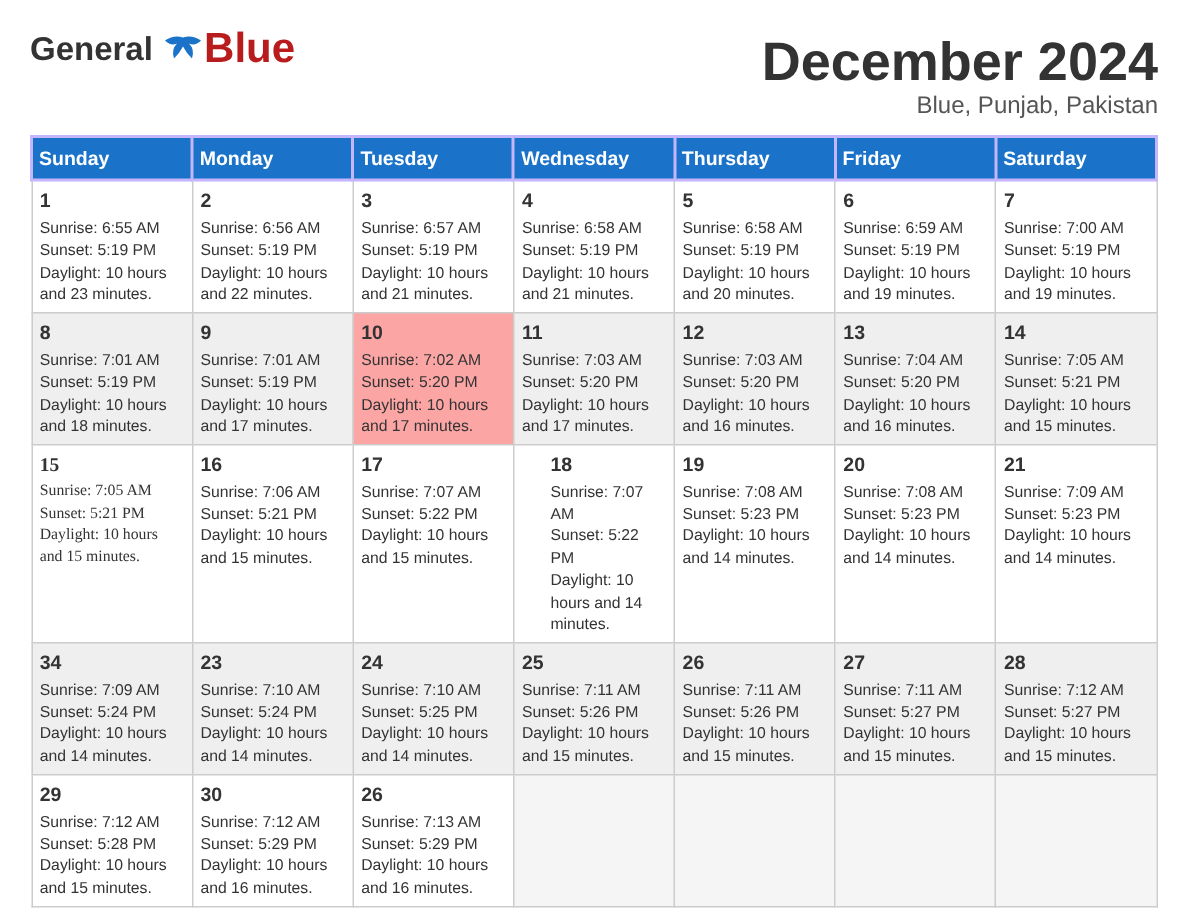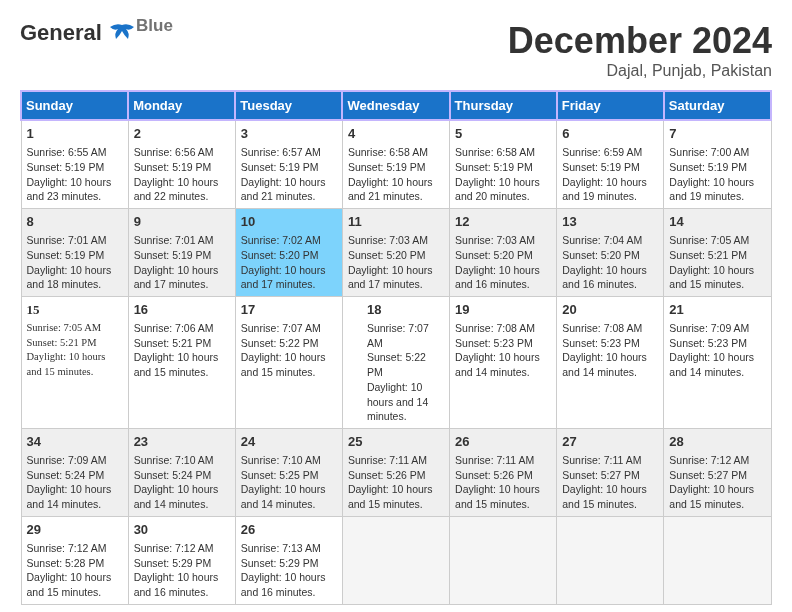--- a/index.html
+++ b/index.html
@@ -79,25 +79,25 @@
 
 <div class="header">
   <div class="logo">
     <div class="logo-line">
       <span style="font-size:22px;font-weight:bold;color:#333;">General
         <svg style="display:inline;vertical-align:middle;" width="28" height="22" viewBox="0 0 28 22">
           <path d="M14 2 Q20 0 26 4 Q22 8 18 6 Q22 10 20 16 Q16 12 14 8 Q12 12 8 16 Q6 10 10 6 Q6 8 2 4 Q8 0 14 2Z" fill="#1a73c9"></path>
         </svg>
       </span>
     </div>
-    <div style="font-size:17px;font-weight:bold;color:#737373;margin-top:-4px;">Blue</div>
+    <div style="font-size:28px;font-weight:bold;color:#b91c1c;margin-top:-4px;">Blue</div>
   </div>
   <div class="title-block">
     <div class="month-title">December 2024</div>
-    <div class="location-title">Dajal, Punjab, Pakistan</div>
+    <div class="location-title">Blue, Punjab, Pakistan</div>
   </div>
 </div>
 
 <table>
   <thead>
     <tr>
     <th>Sunday</th>
         <th>Monday</th>
         <th>Tuesday</th>
         <th>Wednesday</th>
@@ -112,21 +112,21 @@
         <td style="background: rgb(255, 255, 255);"><span class="day-num">2</span><span>Sunrise: 6:56 AM<br>Sunset: 5:19 PM<br>Daylight: 10 hours and 22 minutes.</span></td>
         <td style="background: rgb(255, 255, 255);"><span class="day-num">3</span><span>Sunrise: 6:57 AM<br>Sunset: 5:19 PM<br>Daylight: 10 hours and 21 minutes.</span></td>
         <td style="background: rgb(255, 255, 255);"><span class="day-num">4</span><span>Sunrise: 6:58 AM<br>Sunset: 5:19 PM<br>Daylight: 10 hours and 21 minutes.</span></td>
         <td style="background: rgb(255, 255, 255);"><span class="day-num">5</span><span>Sunrise: 6:58 AM<br>Sunset: 5:19 PM<br>Daylight: 10 hours and 20 minutes.</span></td>
         <td style="background: rgb(255, 255, 255);"><span class="day-num">6</span><span>Sunrise: 6:59 AM<br>Sunset: 5:19 PM<br>Daylight: 10 hours and 19 minutes.</span></td>
         <td style="background: rgb(255, 255, 255);"><span class="day-num">7</span><span>Sunrise: 7:00 AM<br>Sunset: 5:19 PM<br>Daylight: 10 hours and 19 minutes.</span></td>
       </tr>
       <tr>
         <td style="background: rgb(239, 239, 239);"><span class="day-num">8</span><span>Sunrise: 7:01 AM<br>Sunset: 5:19 PM<br>Daylight: 10 hours and 18 minutes.</span></td>
         <td style="background: rgb(239, 239, 239);"><span class="day-num">9</span><span>Sunrise: 7:01 AM<br>Sunset: 5:19 PM<br>Daylight: 10 hours and 17 minutes.</span></td>
-        <td style="background: #7dd3fc;"><span class="day-num">10</span><span>Sunrise: 7:02 AM<br>Sunset: 5:20 PM<br>Daylight: 10 hours and 17 minutes.</span></td>
+        <td style="background: #fca5a5;"><span class="day-num">10</span><span>Sunrise: 7:02 AM<br>Sunset: 5:20 PM<br>Daylight: 10 hours and 17 minutes.</span></td>
         <td style="background: rgb(239, 239, 239);"><span class="day-num">11</span><span>Sunrise: 7:03 AM<br>Sunset: 5:20 PM<br>Daylight: 10 hours and 17 minutes.</span></td>
         <td style="background: rgb(239, 239, 239);"><span class="day-num">12</span><span>Sunrise: 7:03 AM<br>Sunset: 5:20 PM<br>Daylight: 10 hours and 16 minutes.</span></td>
         <td style="background: rgb(239, 239, 239);"><span class="day-num">13</span><span>Sunrise: 7:04 AM<br>Sunset: 5:20 PM<br>Daylight: 10 hours and 16 minutes.</span></td>
         <td style="background: rgb(239, 239, 239);"><span class="day-num">14</span><span>Sunrise: 7:05 AM<br>Sunset: 5:21 PM<br>Daylight: 10 hours and 15 minutes.</span></td>
       </tr>
       <tr>
         <td style="background: rgb(255, 255, 255); font-family: Liberation Serif, serif;"><span class="day-num">15</span><span>Sunrise: 7:05 AM<br>Sunset: 5:21 PM<br>Daylight: 10 hours and 15 minutes.</span></td>
         <td style="background: rgb(255, 255, 255);"><span class="day-num">16</span><span>Sunrise: 7:06 AM<br>Sunset: 5:21 PM<br>Daylight: 10 hours and 15 minutes.</span></td>
         <td style="background: rgb(255, 255, 255);"><span class="day-num">17</span><span>Sunrise: 7:07 AM<br>Sunset: 5:22 PM<br>Daylight: 10 hours and 15 minutes.</span></td>
         <td style="background: rgb(255, 255, 255); padding-left: 24px;"><span class="day-num">18</span><span>Sunrise: 7:07 AM<br>Sunset: 5:22 PM<br>Daylight: 10 hours and 14 minutes.</span></td>

